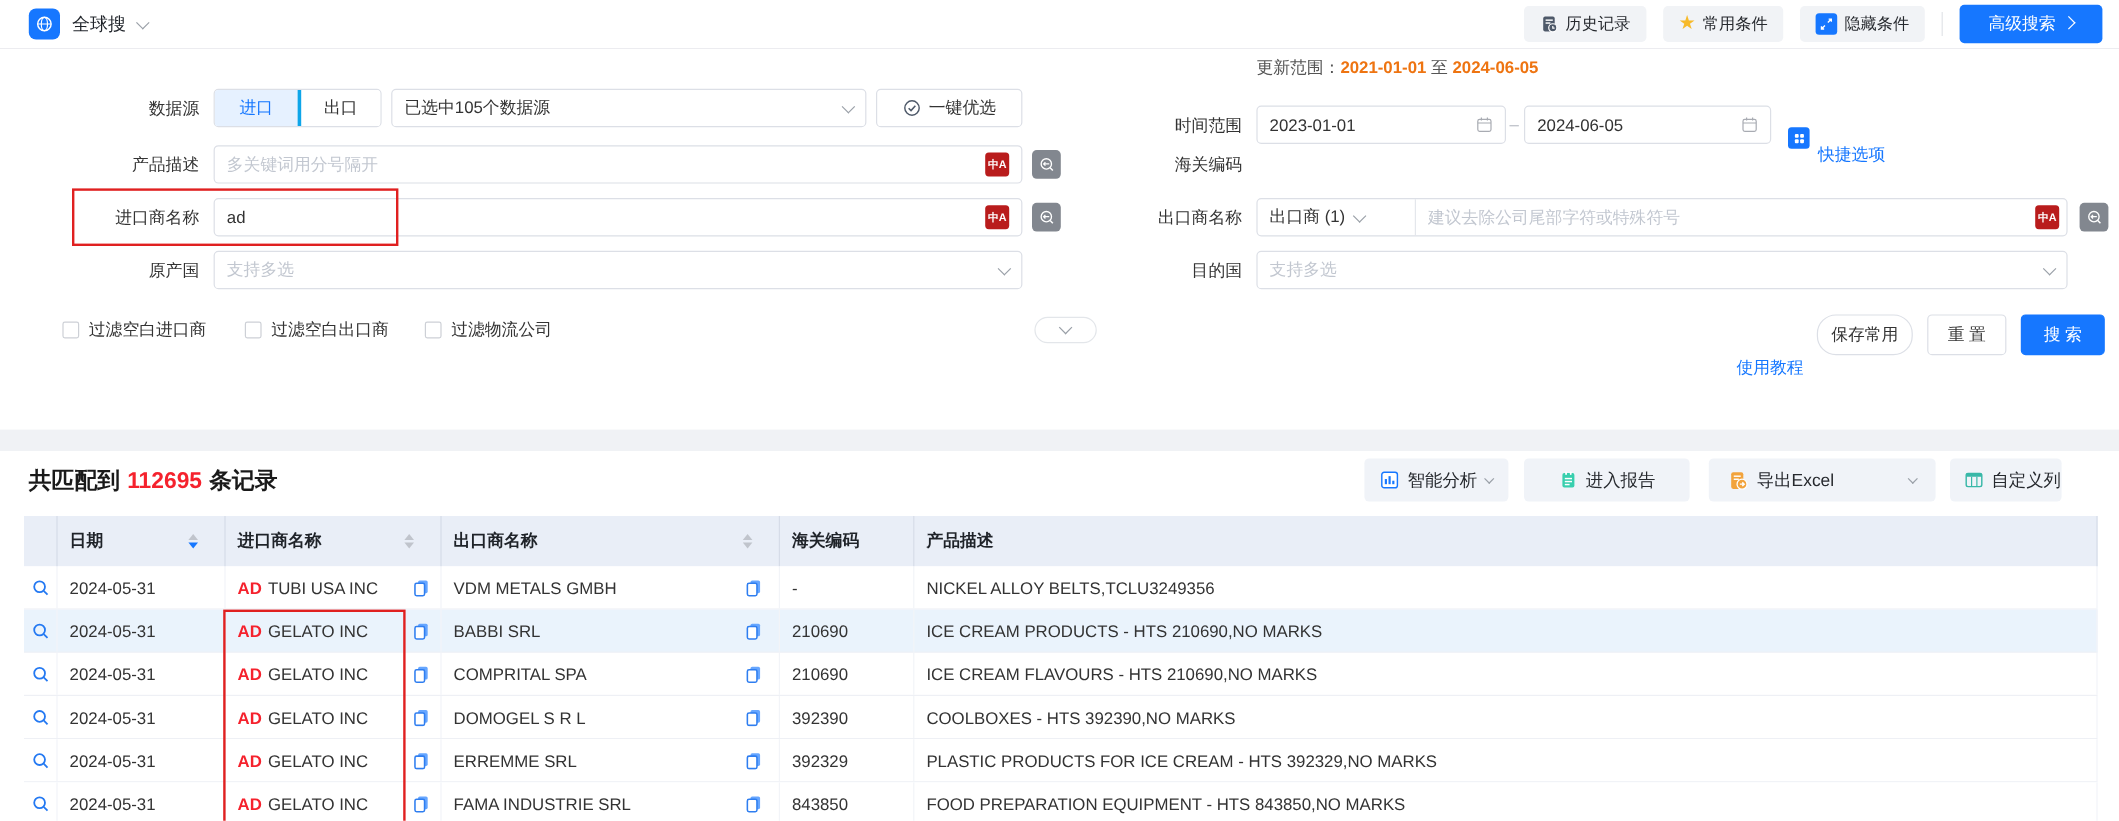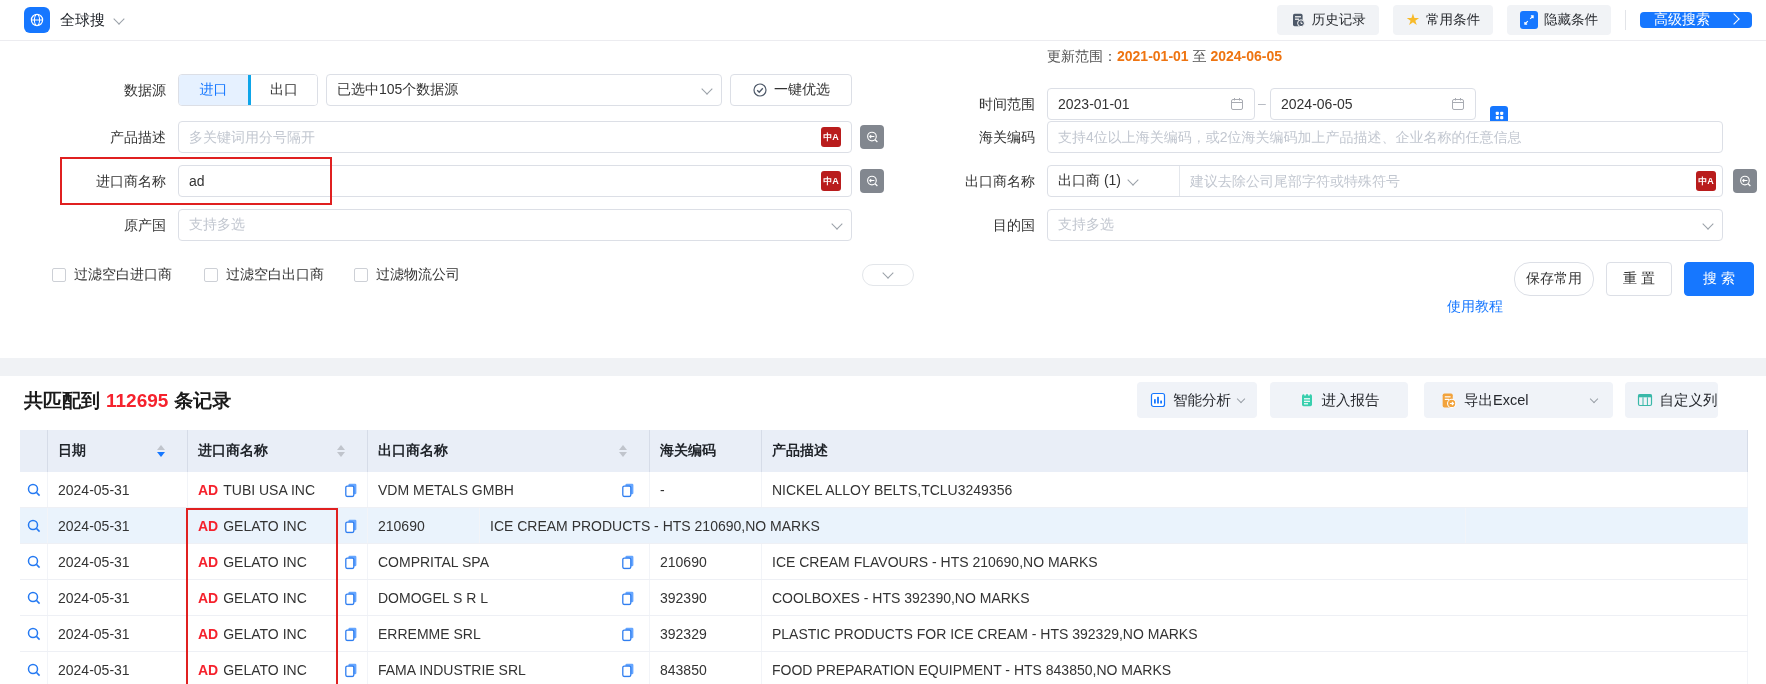--- a/index.html
+++ b/index.html
@@ -10,21 +10,21 @@
 .topbar{position:absolute;top:0;left:0;width:1766px;height:41px;border-bottom:1px solid #ececf0;display:flex;align-items:center;justify-content:space-between;padding:0 14px 0 24px;background:#fff;}
 .tb-left{display:flex;align-items:center;gap:10px;}
 .logo{width:26px;height:26px;background:#1677ff;border-radius:6px;display:flex;align-items:center;justify-content:center;}
 .app-title{font-size:15px;color:#1f2329;font-weight:500;}
 .chev{width:8px;height:8px;border-right:1.5px solid #9aa0a8;border-bottom:1.5px solid #9aa0a8;transform:rotate(45deg);display:inline-block;margin-top:-3px;}
 .chev.right{transform:rotate(-45deg);}
 .chev.white{border-color:#fff;}
 .tb-right{display:flex;align-items:center;gap:14px;}
 .tb-btn{height:30px;padding:0 13px;background:#f1f3f6;border-radius:4px;display:flex;align-items:center;gap:6px;font-size:13.5px;color:#26292e;cursor:pointer;}
 .tb-sep{width:1px;height:20px;background:#e2e4e8;}
-.tb-primary{height:16px;padding:0 14px;background:#1677ff;border-radius:4px;color:#fff;display:flex;align-items:center;gap:20px;font-size:14px;cursor:pointer;}
+.tb-primary{height:32px;padding:0 24px;background:#1677ff;border-radius:4px;color:#fff;display:flex;align-items:center;gap:7px;font-size:14px;cursor:pointer;}
 .star{color:#f7ba2a;font-size:16px;line-height:1;}
 .sq-ic{width:18px;height:18px;background:#1677ff;border-radius:3px;display:flex;align-items:center;justify-content:center;flex:none;}
 
 .form-area{position:absolute;top:41px;left:0;width:1766px;height:317px;background:#fff;}
 .lbl{position:absolute;width:120px;text-align:right;line-height:32px;color:#333;font-size:14px;white-space:nowrap;}
 .inp{position:absolute;height:32px;border:1px solid #dcdfe6;border-radius:4px;background:#fff;display:flex;align-items:center;padding:0 10px;font-size:14px;color:#333;}
 input.raw{border:none;outline:none;flex:1;min-width:0;font:inherit;color:#333;background:transparent;}
 input.raw::placeholder{color:#c2c7d0;}
 .ph{color:#c2c7d0;overflow:hidden;white-space:nowrap;text-overflow:ellipsis;}
 .seg{position:absolute;height:32px;display:flex;border:1px solid #dcdfe6;border-radius:4px;overflow:hidden;}
@@ -180,23 +180,20 @@
   </div>
   <div class="gray-ic" style="left:860px;top:84px;">
     <svg width="15" height="15" viewBox="0 0 16 16">
         <circle cx="7.4" cy="7" r="4.6" stroke="#fff" stroke-width="1.2" fill="none"></circle>
         <path d="M5 7h5M6.6 5.4 5 7l1.6 1.6" stroke="#fff" stroke-width="1.1" fill="none"></path>
         <line x1="10.8" y1="10.4" x2="13.2" y2="12.8" stroke="#fff" stroke-width="1.3"></line>
       </svg>
   </div>
 
   <div class="lbl" style="left:915px;top:80px;">海关编码</div>
-  <div class="inp" style="left:1047px;top:80px;width:676px;">
-    <input class="raw" placeholder="支持4位以上海关编码，或2位海关编码加上产品描述、企业名称的任意信息" style="">
-  </div>
 
   <div class="lbl" style="left:46px;top:124px;">进口商名称</div>
   <div class="inp" style="left:178px;top:124px;width:674px;">
     <input class="raw" value="ad" style="">
     <span class="tr-ic">中A</span>
   </div>
   <div class="gray-ic" style="left:860px;top:128px;">
     <svg width="15" height="15" viewBox="0 0 16 16">
         <circle cx="7.4" cy="7" r="4.6" stroke="#fff" stroke-width="1.2" fill="none"></circle>
         <path d="M5 7h5M6.6 5.4 5 7l1.6 1.6" stroke="#fff" stroke-width="1.1" fill="none"></path>
@@ -379,20 +376,29 @@
       <div class="cell c2">
         <span class="imp-pre">AD</span>
         <span>GELATO INC</span>
         <span class="cp">
             <svg width="14" height="15" viewBox="0 0 14 15">
               <rect x="4.4" y="1.2" width="8" height="10.6" rx="1.4" fill="#66a6ff"></rect>
               <rect x="1.8" y="3.6" width="8" height="10.4" rx="1.4" fill="#fff" stroke="#2f7ef0" stroke-width="1.3"></rect>
             </svg>
           </span>
       </div>
+      <div class="cell c3">
+        <span>BABBI SRL</span>
+        <span class="cp" style="right:14px;">
+            <svg width="14" height="15" viewBox="0 0 14 15">
+              <rect x="4.4" y="1.2" width="8" height="10.6" rx="1.4" fill="#66a6ff"></rect>
+              <rect x="1.8" y="3.6" width="8" height="10.4" rx="1.4" fill="#fff" stroke="#2f7ef0" stroke-width="1.3"></rect>
+            </svg>
+          </span>
+      </div>
       <div class="cell c4">210690</div>
       <div class="cell c5">ICE CREAM PRODUCTS - HTS 210690,NO MARKS</div>
     </div>
 
     <div class="trow">
       <div class="cell c0">
           <svg width="16" height="16" viewBox="0 0 16 16">
             <circle cx="7" cy="7" r="4.5" stroke="#2479f2" stroke-width="1.5" fill="none"></circle>
             <line x1="10.4" y1="10.4" x2="13.6" y2="13.6" stroke="#2479f2" stroke-width="1.5"></line>
           </svg>

